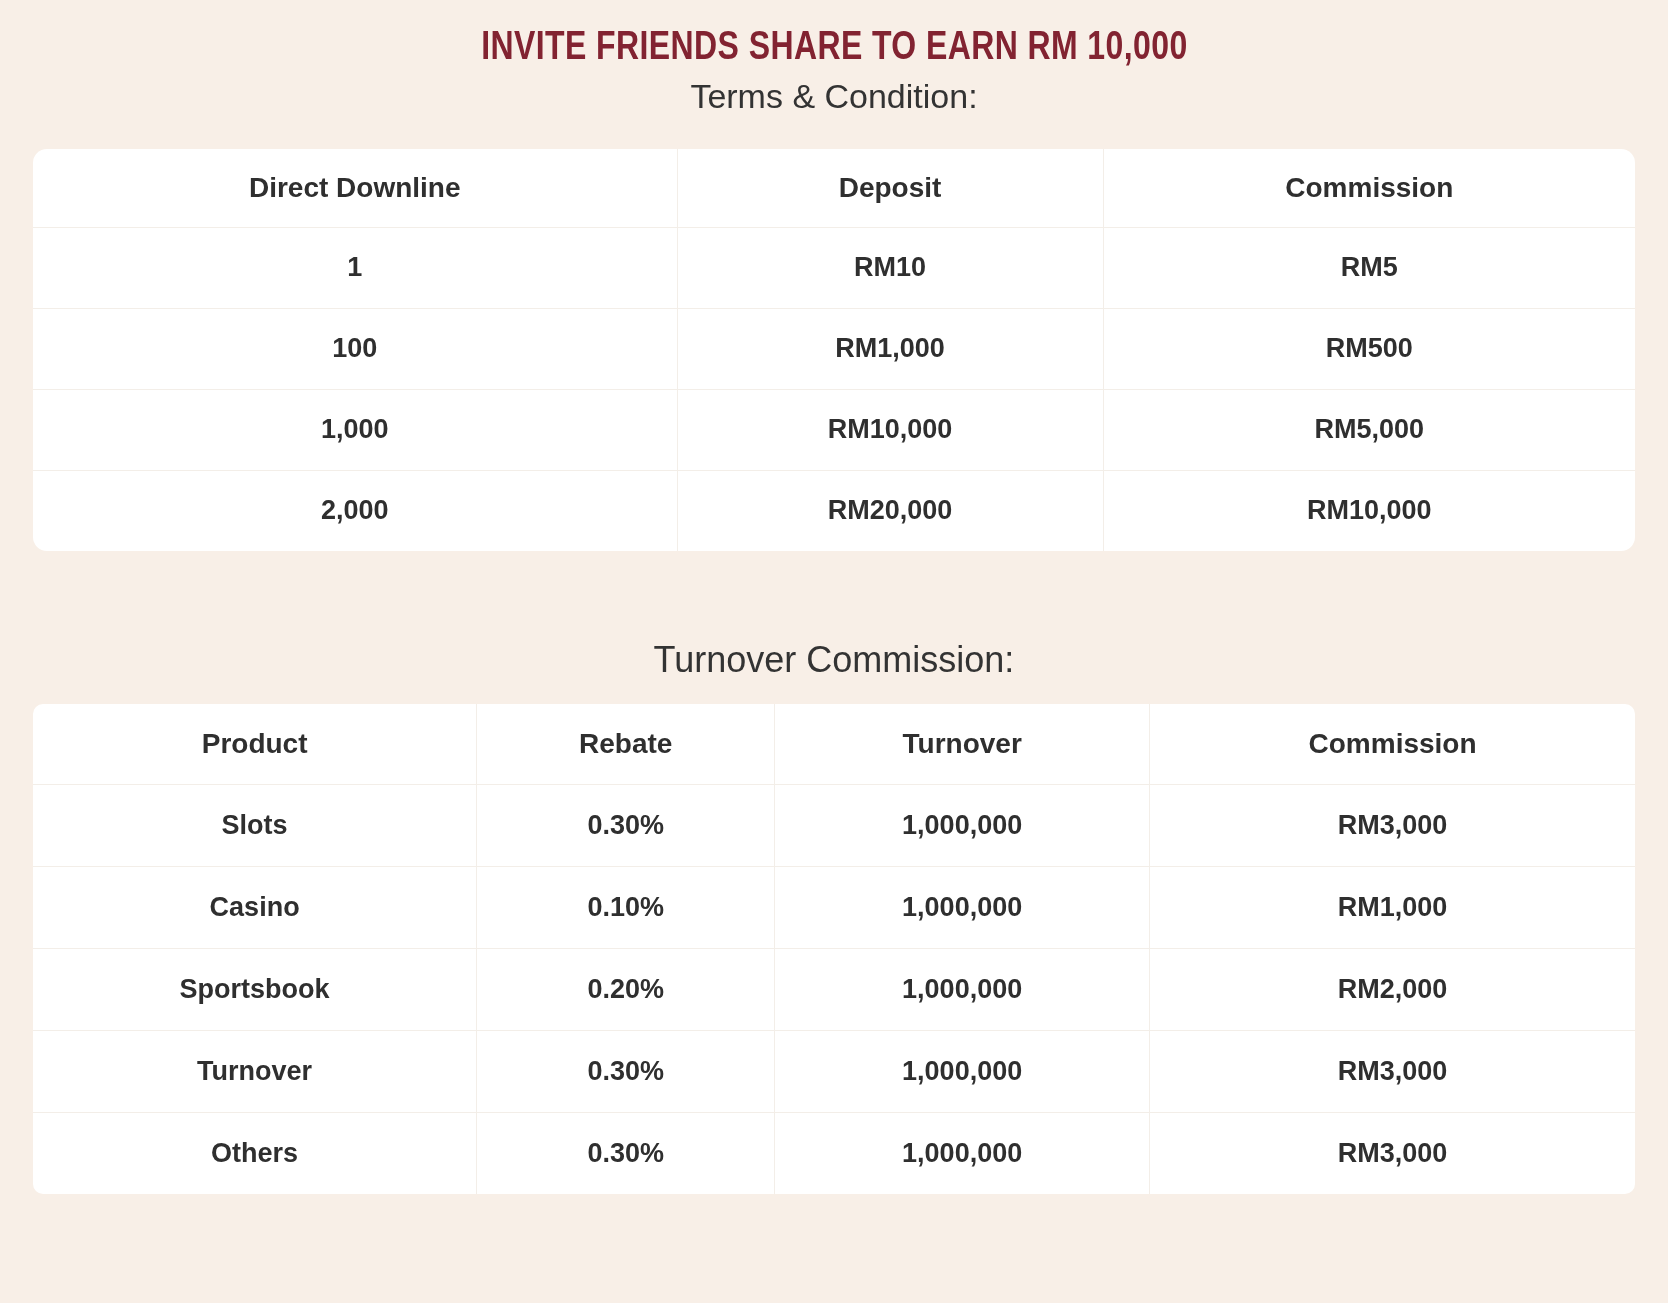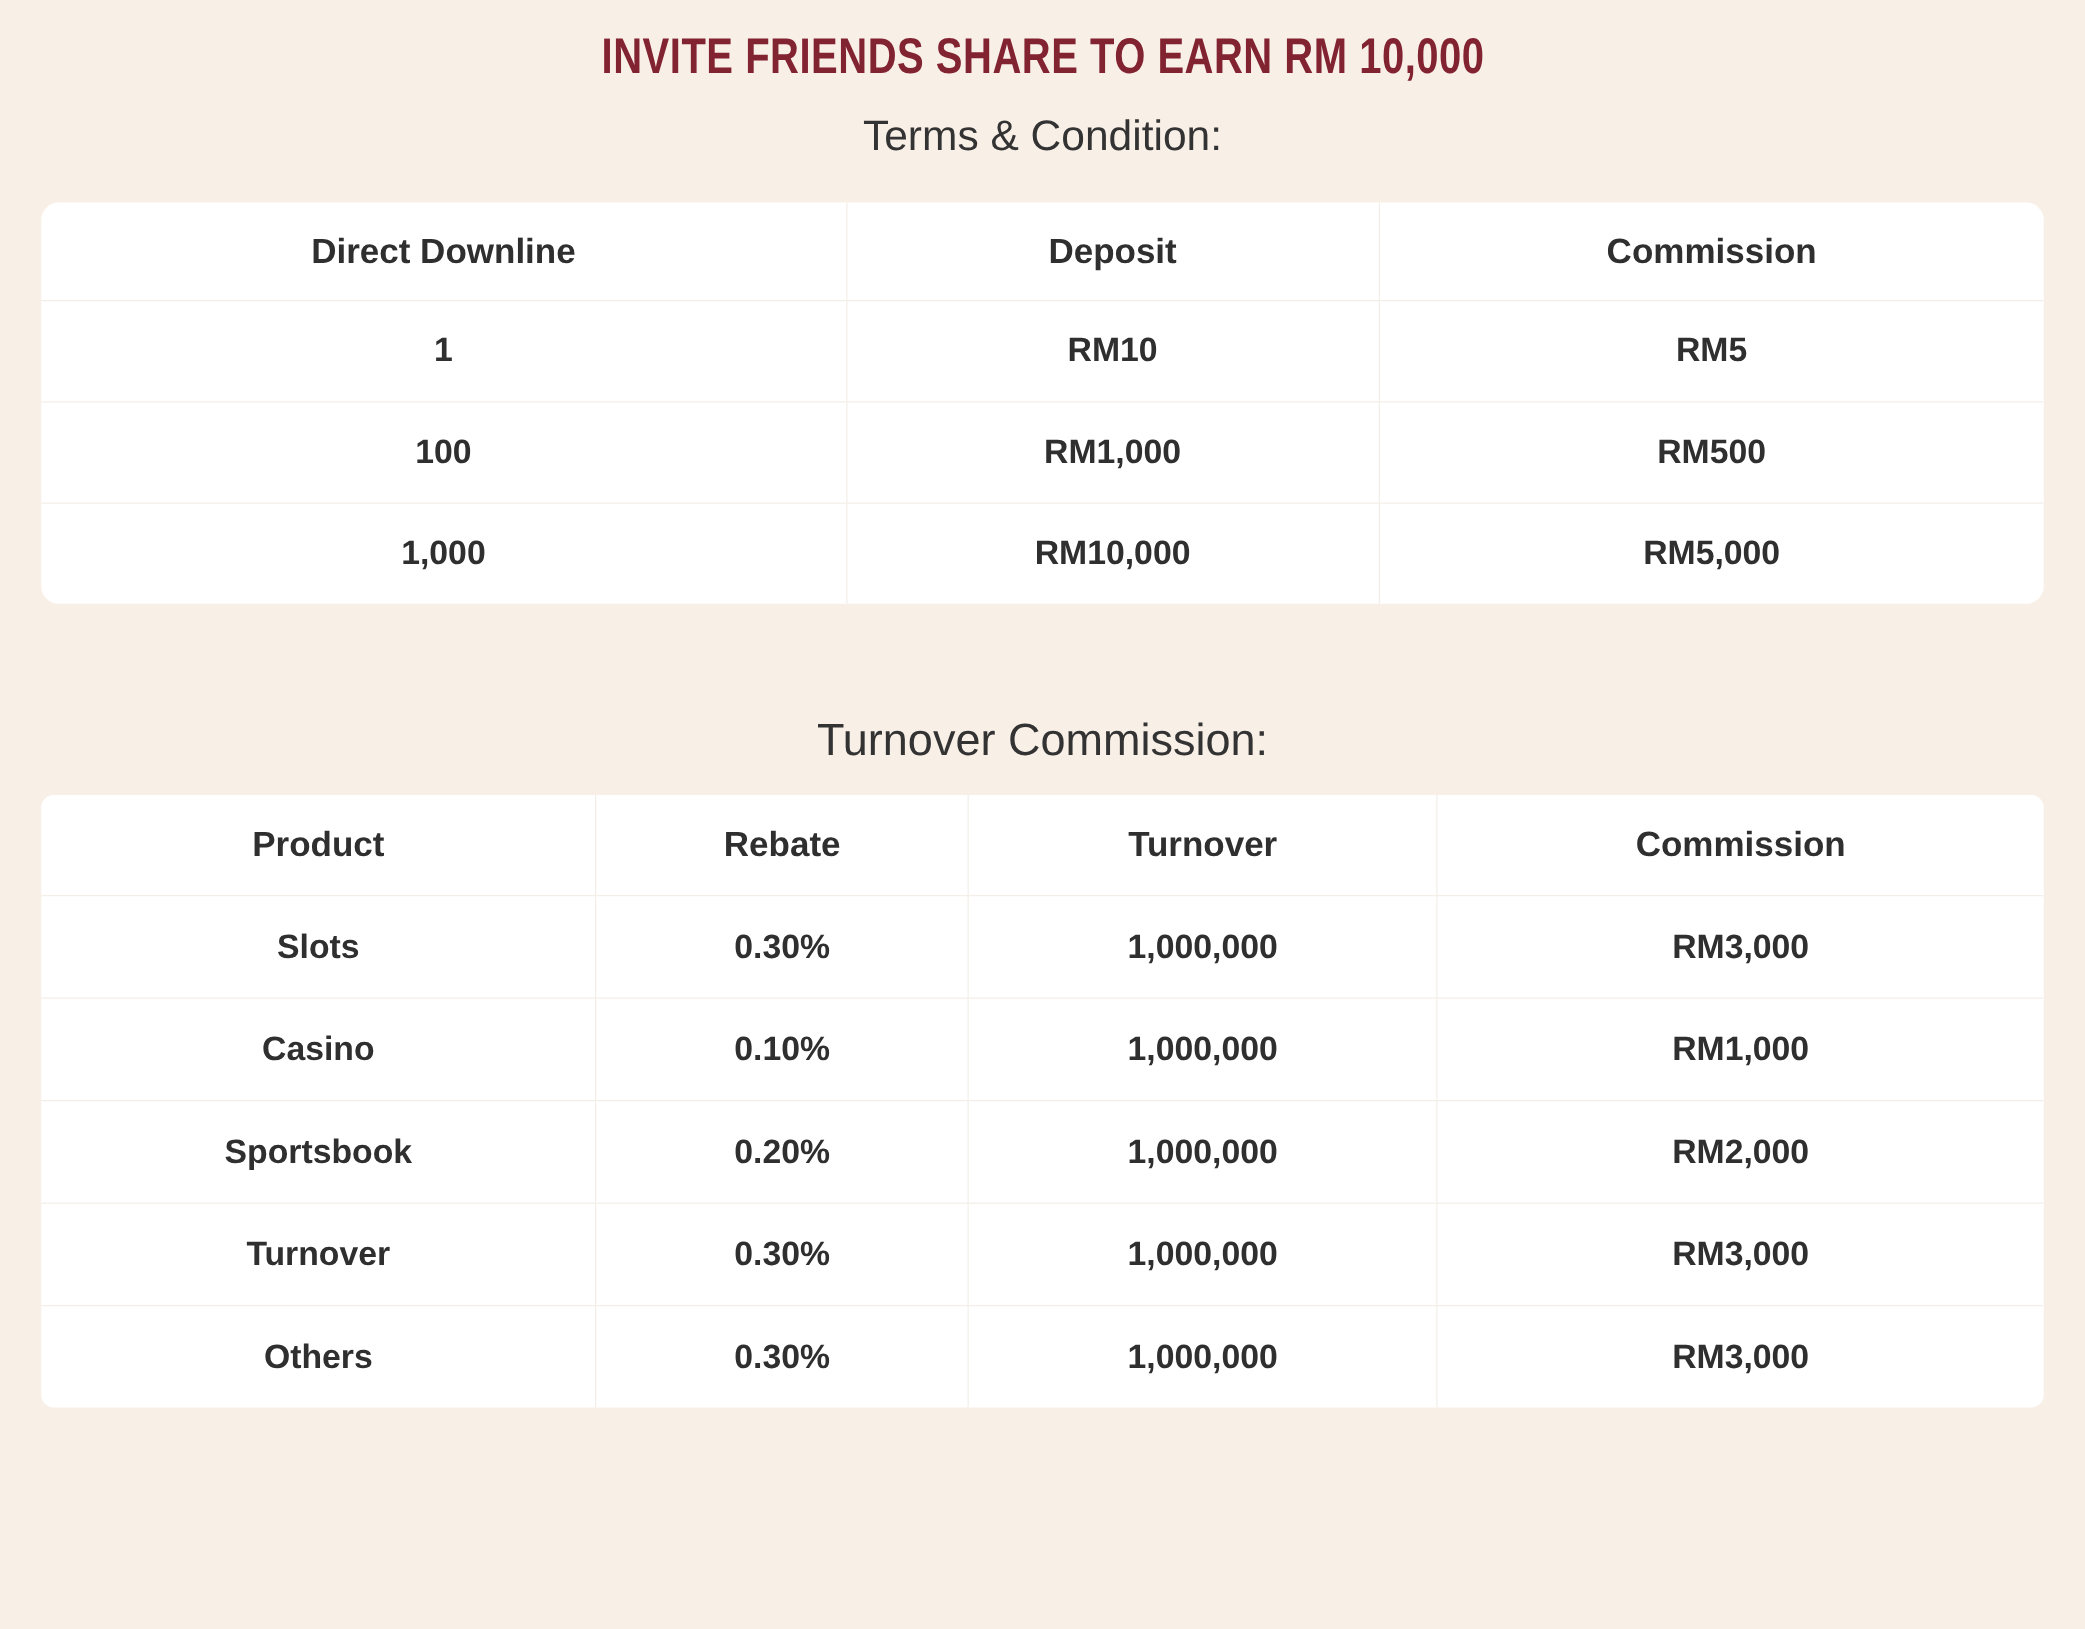--- a/index.html
+++ b/index.html
@@ -30,21 +30,21 @@
   .title-inner {
     display: inline-block;
     transform: scaleX(0.8);
     transform-origin: 50% 50%;
     font-size: 40px;
     font-weight: 800;
     letter-spacing: 0.5px;
     color: var(--title);
   }
   .subtitle {
-    margin-top: 19px;
+    margin-top: 5px;
     text-align: center;
     font-size: 34px;
     font-weight: 500;
     line-height: 44px;
     color: var(--heading);
   }
 
   .card {
     background: var(--card);
     border-radius: 14px;
@@ -125,20 +125,25 @@
         </tr>
         <tr>
           <td>100</td>
           <td>RM1,000</td>
           <td>RM500</td>
         </tr>
         <tr>
           <td>1,000</td>
           <td>RM10,000</td>
           <td>RM5,000</td>
+        </tr>
+        <tr>
+          <td>2,000</td>
+          <td>RM20,000</td>
+          <td>RM10,000</td>
         </tr>
       </tbody>
     </table>
   </div>
 
   <div class="section-heading">Turnover Commission:</div>
 
   <div class="card card-2">
     <table class="turnover-table">
       <colgroup>

